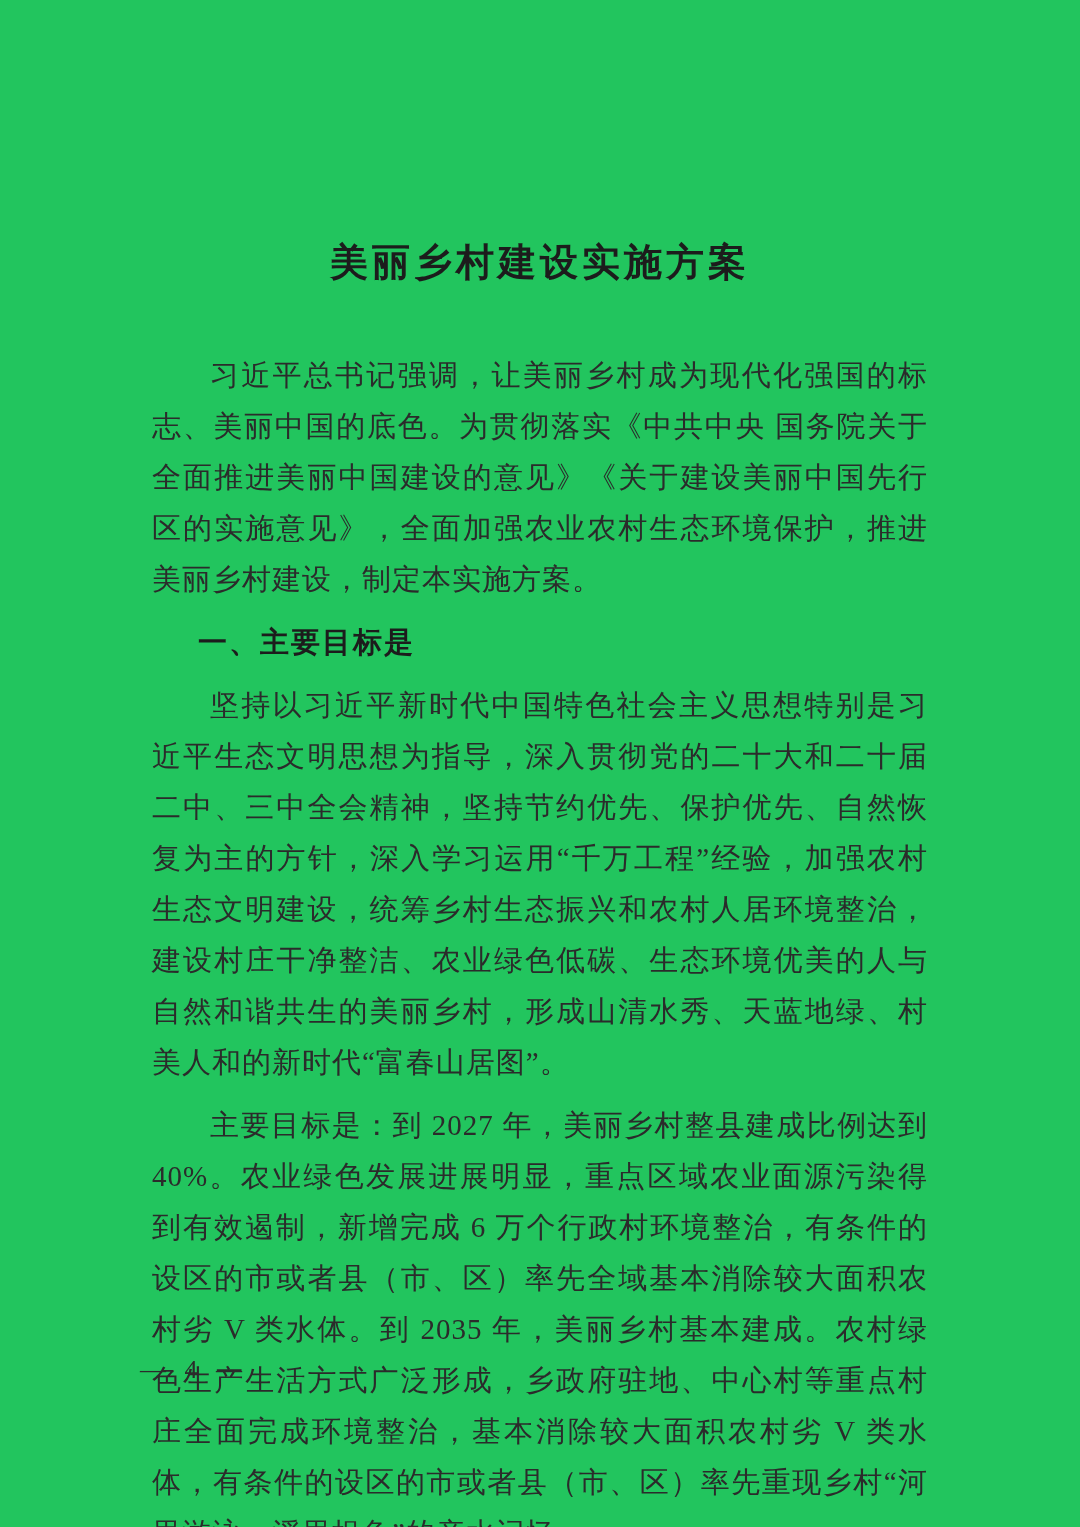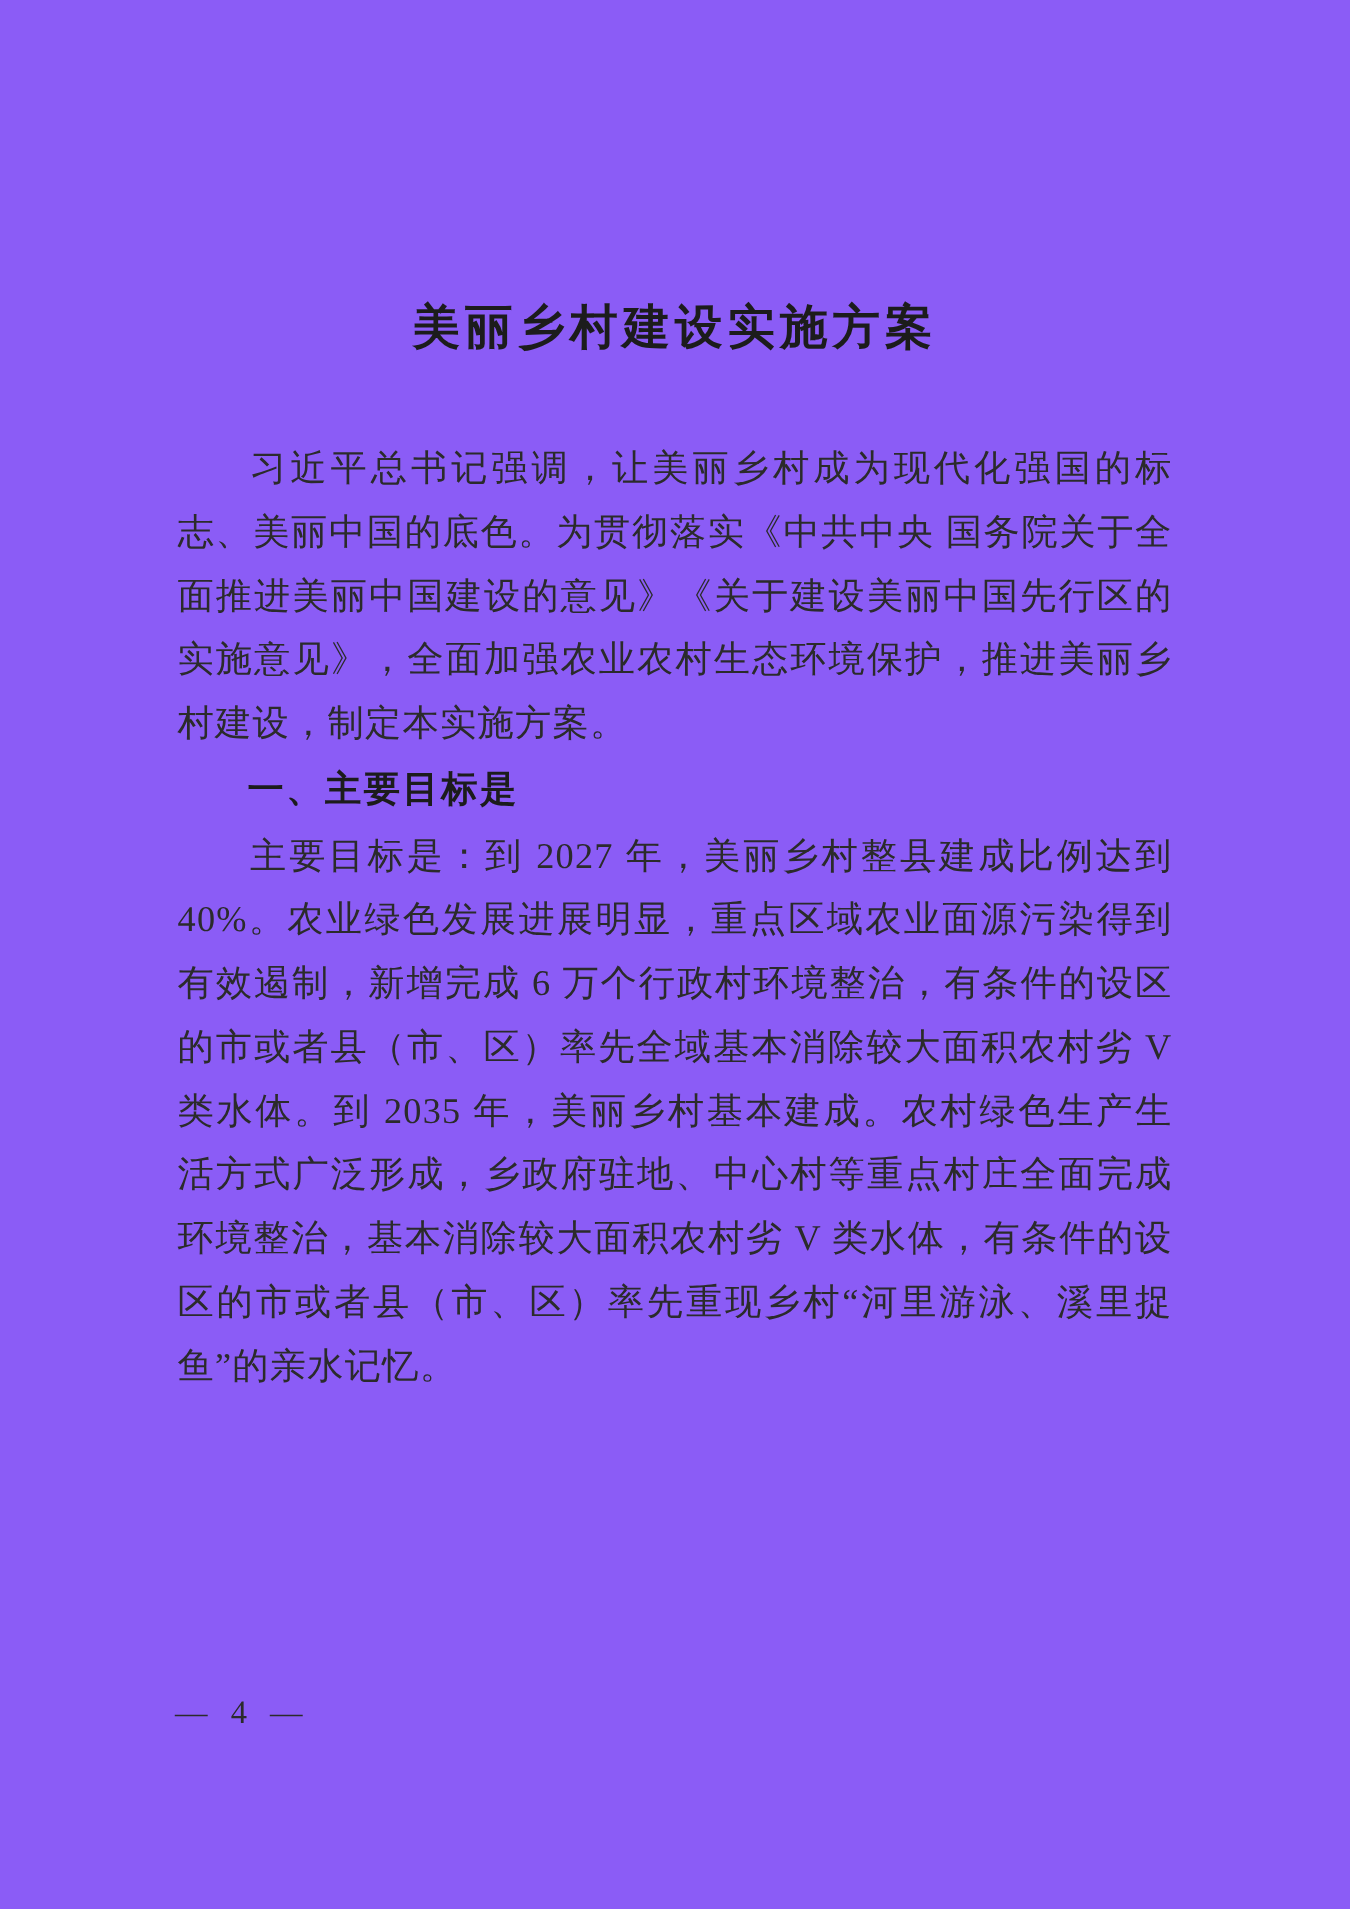--- a/index.html
+++ b/index.html
@@ -4,21 +4,21 @@
 <style>
   html, body {
     margin: 0;
     padding: 0;
     background: #ffffff;
   }
   .page {
     position: relative;
     width: 1080px;
     height: 1527px;
-    background: #8b5cf6;
+    background: #22c55e;
     overflow: hidden;
     font-family: "Liberation Serif", "DejaVu Serif", serif;
   }
   .content {
     position: absolute;
     left: 140px;
     width: 800px;
     top: 234px;
   }
   .doc-title {
@@ -32,21 +32,21 @@
     margin: 0 0 60px 0;
   }
   .body-par {
     font-size: 29px;
     line-height: 51px;
     color: #2b2b2b;
     text-align: justify;
     text-justify: inter-ideograph;
     text-indent: 2em;
     letter-spacing: 1px;
-    margin: 2px;
+    margin: 12px;
   }
   .section-heading {
     font-family: "Liberation Sans", "DejaVu Sans", sans-serif;
     font-weight: 700;
     font-size: 29px;
     line-height: 51px;
     color: #1c1c1c;
     text-indent: 2em;
     letter-spacing: 2px;
     margin: 0;
@@ -63,16 +63,17 @@
   }
 </style>
 </head>
 <body>
 
 <div class="page">
   <div class="content">
     <h1 class="doc-title">美丽乡村建设实施方案</h1>
     <p class="body-par">习近平总书记强调，让美丽乡村成为现代化强国的标志、美丽中国的底色。为贯彻落实《中共中央 国务院关于全面推进美丽中国建设的意见》《关于建设美丽中国先行区的实施意见》，全面加强农业农村生态环境保护，推进美丽乡村建设，制定本实施方案。</p>
     <h2 class="section-heading">一、主要目标是</h2>
+    <p class="body-par">坚持以习近平新时代中国特色社会主义思想特别是习近平生态文明思想为指导，深入贯彻党的二十大和二十届二中、三中全会精神，坚持节约优先、保护优先、自然恢复为主的方针，深入学习运用“千万工程”经验，加强农村生态文明建设，统筹乡村生态振兴和农村人居环境整治，建设村庄干净整洁、农业绿色低碳、生态环境优美的人与自然和谐共生的美丽乡村，形成山清水秀、天蓝地绿、村美人和的新时代“富春山居图”。</p>
     <p class="body-par">主要目标是：到 2027 年，美丽乡村整县建成比例达到 40%。农业绿色发展进展明显，重点区域农业面源污染得到有效遏制，新增完成 6 万个行政村环境整治，有条件的设区的市或者县（市、区）率先全域基本消除较大面积农村劣 V 类水体。到 2035 年，美丽乡村基本建成。农村绿色生产生活方式广泛形成，乡政府驻地、中心村等重点村庄全面完成环境整治，基本消除较大面积农村劣 V 类水体，有条件的设区的市或者县（市、区）率先重现乡村“河里游泳、溪里捉鱼”的亲水记忆。</p>
   </div>
   <div class="footer">— 4 —</div>
 </div>
 
 </body></html>

